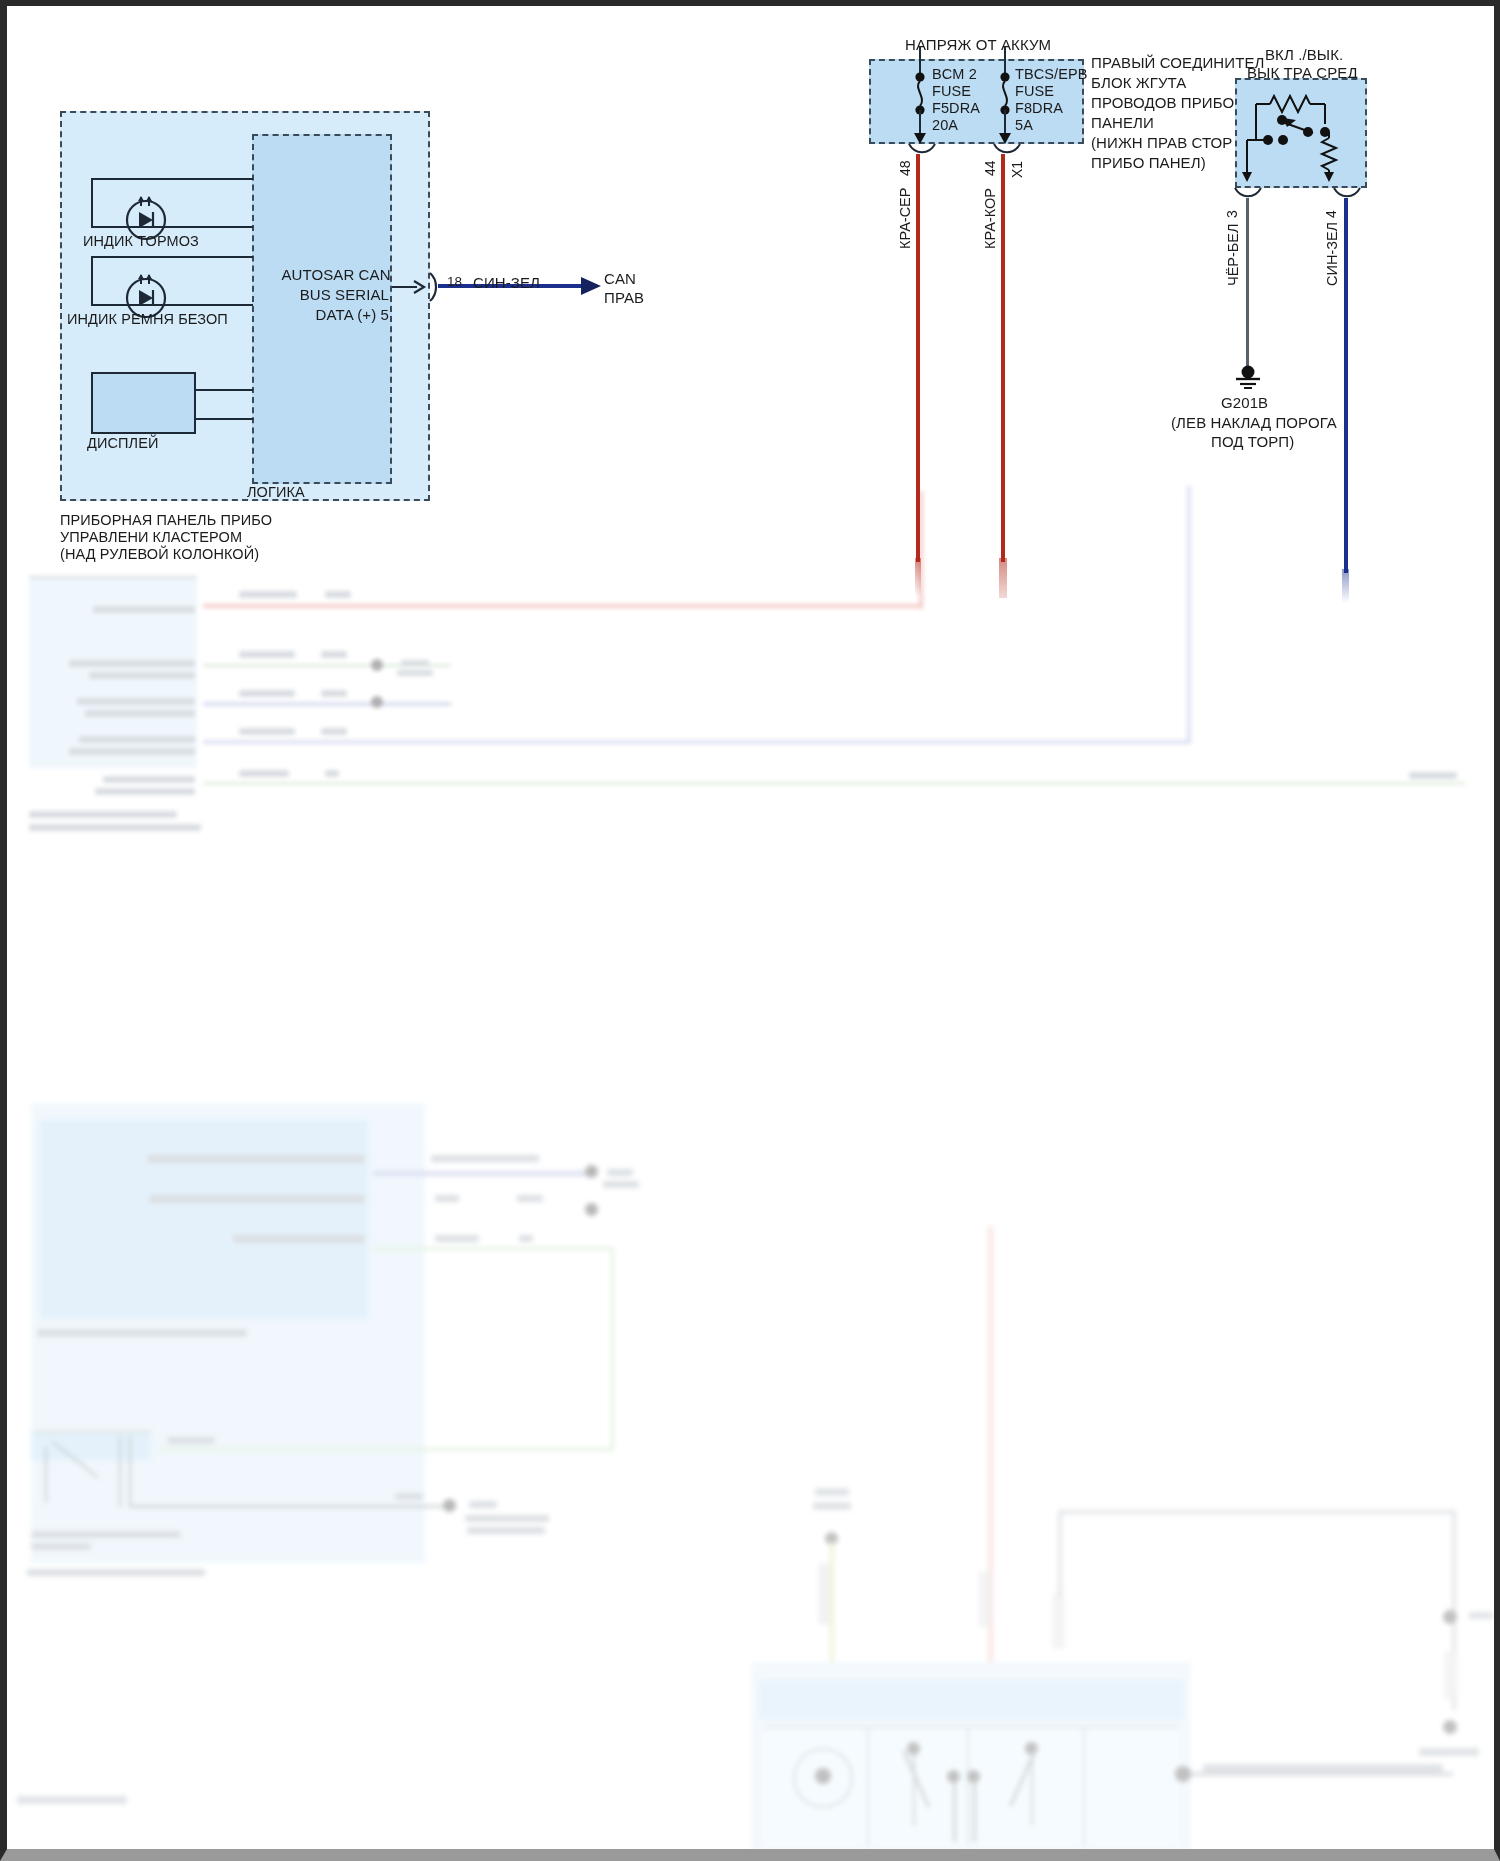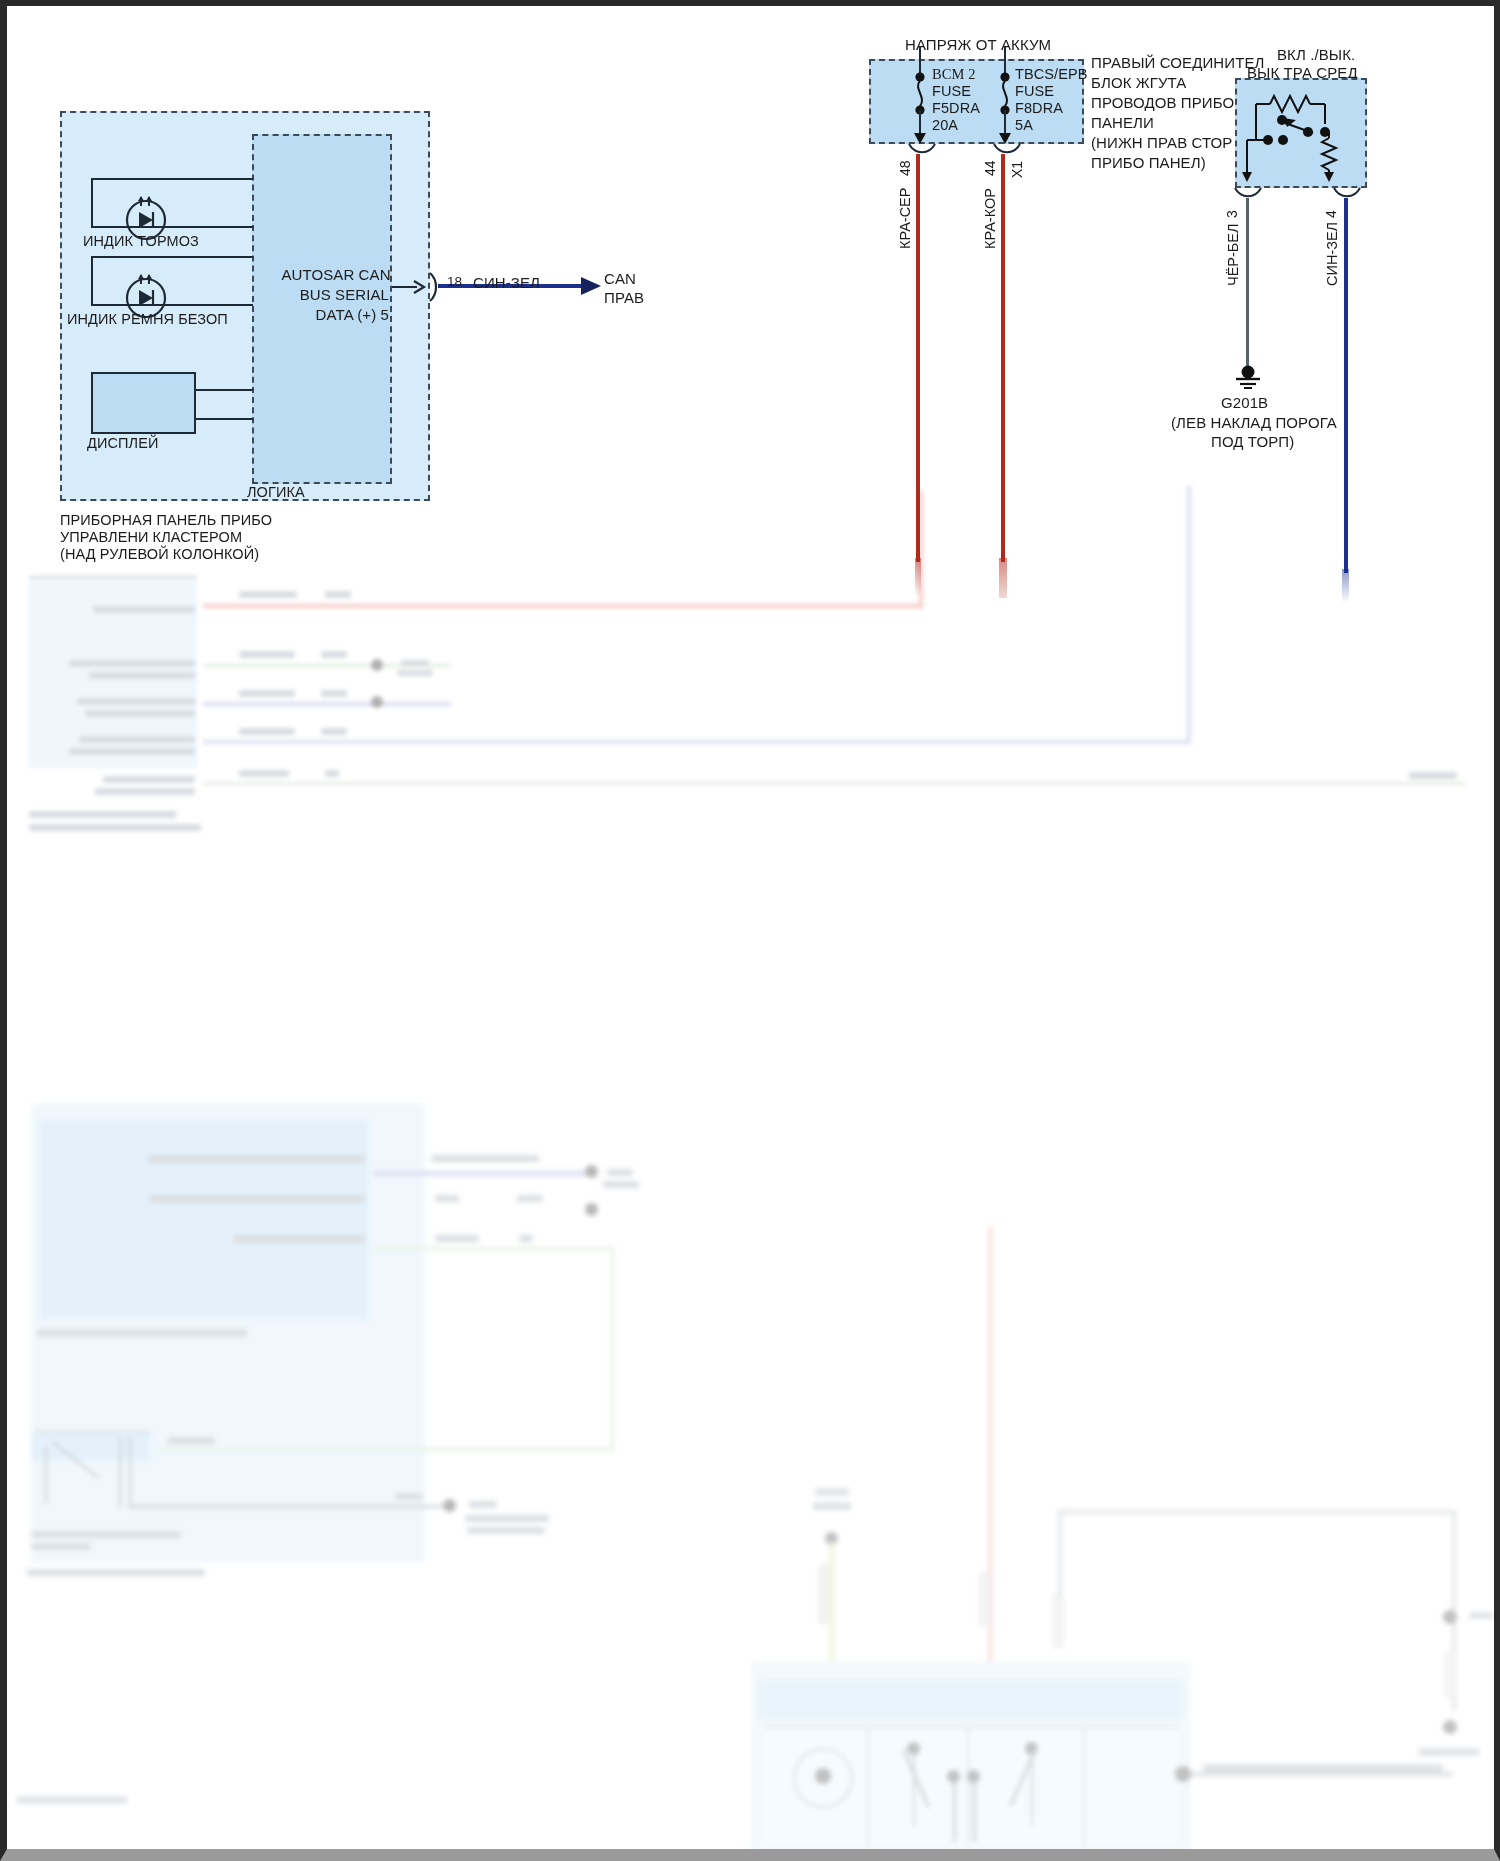--- a/index.html
+++ b/index.html
@@ -249,21 +249,21 @@
   <div class="solidline" style="left:912px;top:40px;width:2px;height:30px;"></div>
   <svg style="position:absolute;left:903px;top:66px;" width="22" height="46" viewBox="0 0 22 46">
     <circle cx="10" cy="5" r="4.6" fill="#111"></circle>
     <path d="M10 9 C3 16, 17 26, 10 34" fill="none" stroke="#111" stroke-width="2"></path>
     <circle cx="10" cy="38" r="4.6" fill="#111"></circle>
   </svg>
   <div class="solidline" style="left:912px;top:104px;width:2px;height:26px;"></div>
   <svg style="position:absolute;left:905px;top:124px;" width="16" height="16" viewBox="0 0 16 16">
     <path d="M8 14 L2 3 L14 3 Z" fill="#111"></path>
   </svg>
-  <div class="txt t14" style="left:925px;top:60px;font-family:Liberation Serif, serif;">BCM 2</div>
+  <div class="txt t14" style="left:925px;top:60px;">BCM 2</div>
   <div class="txt t14" style="left:925px;top:77px;">FUSE</div>
   <div class="txt t14" style="left:925px;top:94px;">F5DRA</div>
   <div class="txt t14" style="left:925px;top:111px;">20A</div>
 
   <svg style="position:absolute;left:900px;top:136px;" width="30" height="16" viewBox="0 0 30 16">
     <path d="M2 2 C8 13, 22 13, 28 2" fill="none" stroke="#1d2a36" stroke-width="2"></path>
   </svg>
   <div class="vtxt" style="left:890px;top:170px;font-size:14px;">48</div>
   <div class="wire" style="left:909px;top:148px;width:4px;height:408px;background:#b3291b;"></div>
   <div class="vtxt" style="left:890px;top:243px;">КРА-СЕР</div>
@@ -294,21 +294,21 @@
   <div class="vtxt" style="left:975px;top:243px;">КРА-КОР</div>
   <div class="wire" style="left:992px;top:552px;width:8px;height=40px;height:40px;background:linear-gradient(180deg,rgba(179,41,27,.55),rgba(179,41,27,.18));"></div>
 
   <div class="txt t15" style="left:1084px;top:48px;">ПРАВЫЙ СОЕДИНИТЕЛ</div>
   <div class="txt t15" style="left:1084px;top:68px;">БЛОК ЖГУТА</div>
   <div class="txt t15" style="left:1084px;top:88px;">ПРОВОДОВ ПРИБОРНОЙ</div>
   <div class="txt t15" style="left:1084px;top:108px;text-align:right;">ПАНЕЛИ</div>
   <div class="txt t15" style="left:1084px;top:128px;">(НИЖН ПРАВ СТОР</div>
   <div class="txt t15" style="left:1084px;top:148px;">ПРИБО ПАНЕЛ)</div>
 
-  <div class="txt t15" style="left:1258px;top:40px;margin-left:12px;">ВКЛ ./ВЫК.</div>
+  <div class="txt t15" style="left:1258px;top:40px;">ВКЛ ./ВЫК.</div>
   <div class="txt t15" style="left:1240px;top:58px;">ВЫК ТРА СРЕД</div>
 
   <div class="fillbox" style="left:1228px;top:72px;width:132px;height:110px;background:#bcdcf4;border:none;"></div>
   <div class="dashbox" style="left:1228px;top:72px;width:132px;height:110px;"></div>
 
   <svg style="position:absolute;left:1228px;top:72px;" width="132" height="118" viewBox="0 0 132 118">
 
     <line x1="21" y1="26" x2="35" y2="26" stroke="#111" stroke-width="2"></line>
     <polyline points="35,26 39,18 47,34 55,18 63,34 71,18 75,26" fill="none" stroke="#111" stroke-width="2"></polyline>
     <line x1="75" y1="26" x2="90" y2="26" stroke="#111" stroke-width="2"></line>

